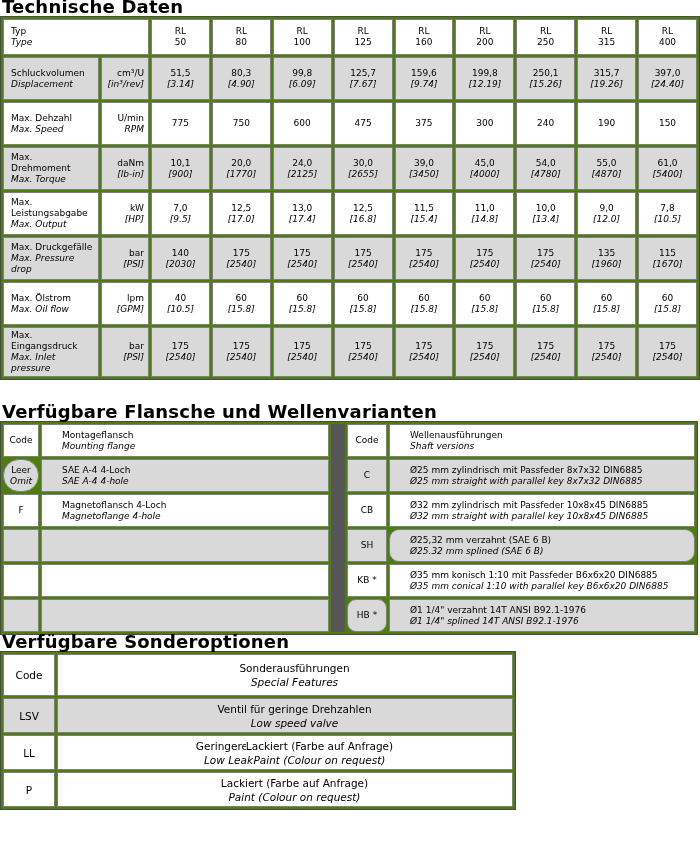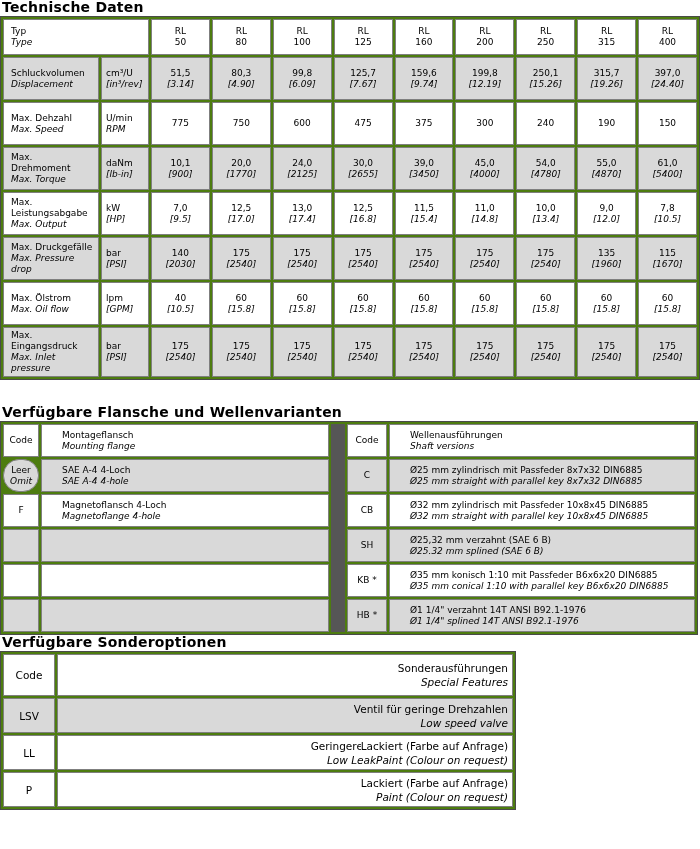--- a/index.html
+++ b/index.html
@@ -7,21 +7,21 @@
     --sep:#565656;
     --bline:#7f7f7f;
     --outer:#4a4a4a;
   }
   *{box-sizing:border-box;}
   body{
     margin:0; width:700px; background:#fff; color:#000;
     font-family:"DejaVu Sans","Liberation Sans",sans-serif;
   }
   .title{
-    font-size:14px; font-weight:bold; letter-spacing:0.2px;
+    font-size:18px; font-weight:bold; letter-spacing:0.2px;
     margin:0 0 2px 2px; line-height:14px;
   }
   #title-flanges{margin-top:25px;}
   #title-options{}
   table{
     border-collapse:separate; border-spacing:2px;
     border:1px solid var(--outer); background:#4d7c0f;
     table-layout:fixed;
   }
   td{
@@ -30,38 +30,38 @@
   }
   tr.shade td{background:var(--shade);}
   .en{font-style:italic;}
 
   
   #t1{width:700px;}
   #t1 td{font-size:9px; line-height:11px;}
   #t1 tr{height:43px;}
   #t1 tr.hdr{height:36px;}
   #t1 .lab{text-align:left; padding-left:7px;}
-  #t1 .unit{text-align:left; padding-left:4px;}
+  #t1 .unit{text-align:right; padding-left:4px;}
   #t1 .val{text-align:center; padding-left:1px; padding-right:1px;}
 
   
   #t2{width:698px;}
   #t2 td{font-size:9px; line-height:11px;}
   #t2 tr{height:33px;}
   #t2 .code{text-align:center;}
   #t2 .desc{text-align:left; padding-left:20px;}
   #t2 .sep{background:var(--sep); border-color:var(--sep); padding:0;}
 
   
   #t3{width:516px;}
   #t3 td{font-size:10.5px; line-height:14px;}
   #t3 tr{height:35px;}
   #t3 tr.hdr{height:42px;}
   #t3 .code{text-align:center;}
-  #t3 .desc{text-align:right; padding-left:23px;}
+  #t3 .desc{text-align:center; padding-left:23px;}
   .frag{
     display:inline-block; width:50px; overflow:hidden;
     white-space:nowrap; vertical-align:bottom;
   }
 </style>
 </head>
 <body>
 
 <h2 class="title" id="title-technical">Technische Daten</h2>
 
@@ -503,21 +503,21 @@
         <td class="code cs" style="background: rgb(217, 217, 217);">
           <div class="de"></div>
         </td>
         <td class="desc" style="background: rgb(217, 217, 217);">
           <div class="de"></div>
           <div class="en"></div>
         </td>
         <td class="code" style="background: rgb(217, 217, 217);">
           <div class="de">SH</div>
         </td>
-        <td class="desc" style="background: rgb(217, 217, 217);">
+        <td class="desc" style="background: rgb(217, 217, 217); border-radius: 10px;">
           <div class="de">Ø25,32 mm verzahnt (SAE 6 B)</div>
           <div class="en">Ø25.32 mm splined (SAE 6 B)</div>
         </td>
       </tr>
       <tr>
         <td class="code">
           <div class="de"></div>
         </td>
         <td class="desc">
           <div class="de"></div>
@@ -532,21 +532,21 @@
         </td>
       </tr>
       <tr>
         <td class="code cs" style="background: rgb(217, 217, 217);">
           <div class="de"></div>
         </td>
         <td class="desc" style="background: rgb(217, 217, 217);">
           <div class="de"></div>
           <div class="en"></div>
         </td>
-        <td class="code" style="background: rgb(217, 217, 217);">
+        <td class="code" style="background: rgb(217, 217, 217); border-radius: 9px;">
           <div class="de">HB *</div>
         </td>
         <td class="desc" style="background: rgb(217, 217, 217);">
           <div class="de">Ø1 1/4" verzahnt 14T ANSI B92.1-1976</div>
           <div class="en">Ø1 1/4" splined 14T ANSI B92.1-1976</div>
         </td>
       </tr>
     </tbody>
 </table>
 

